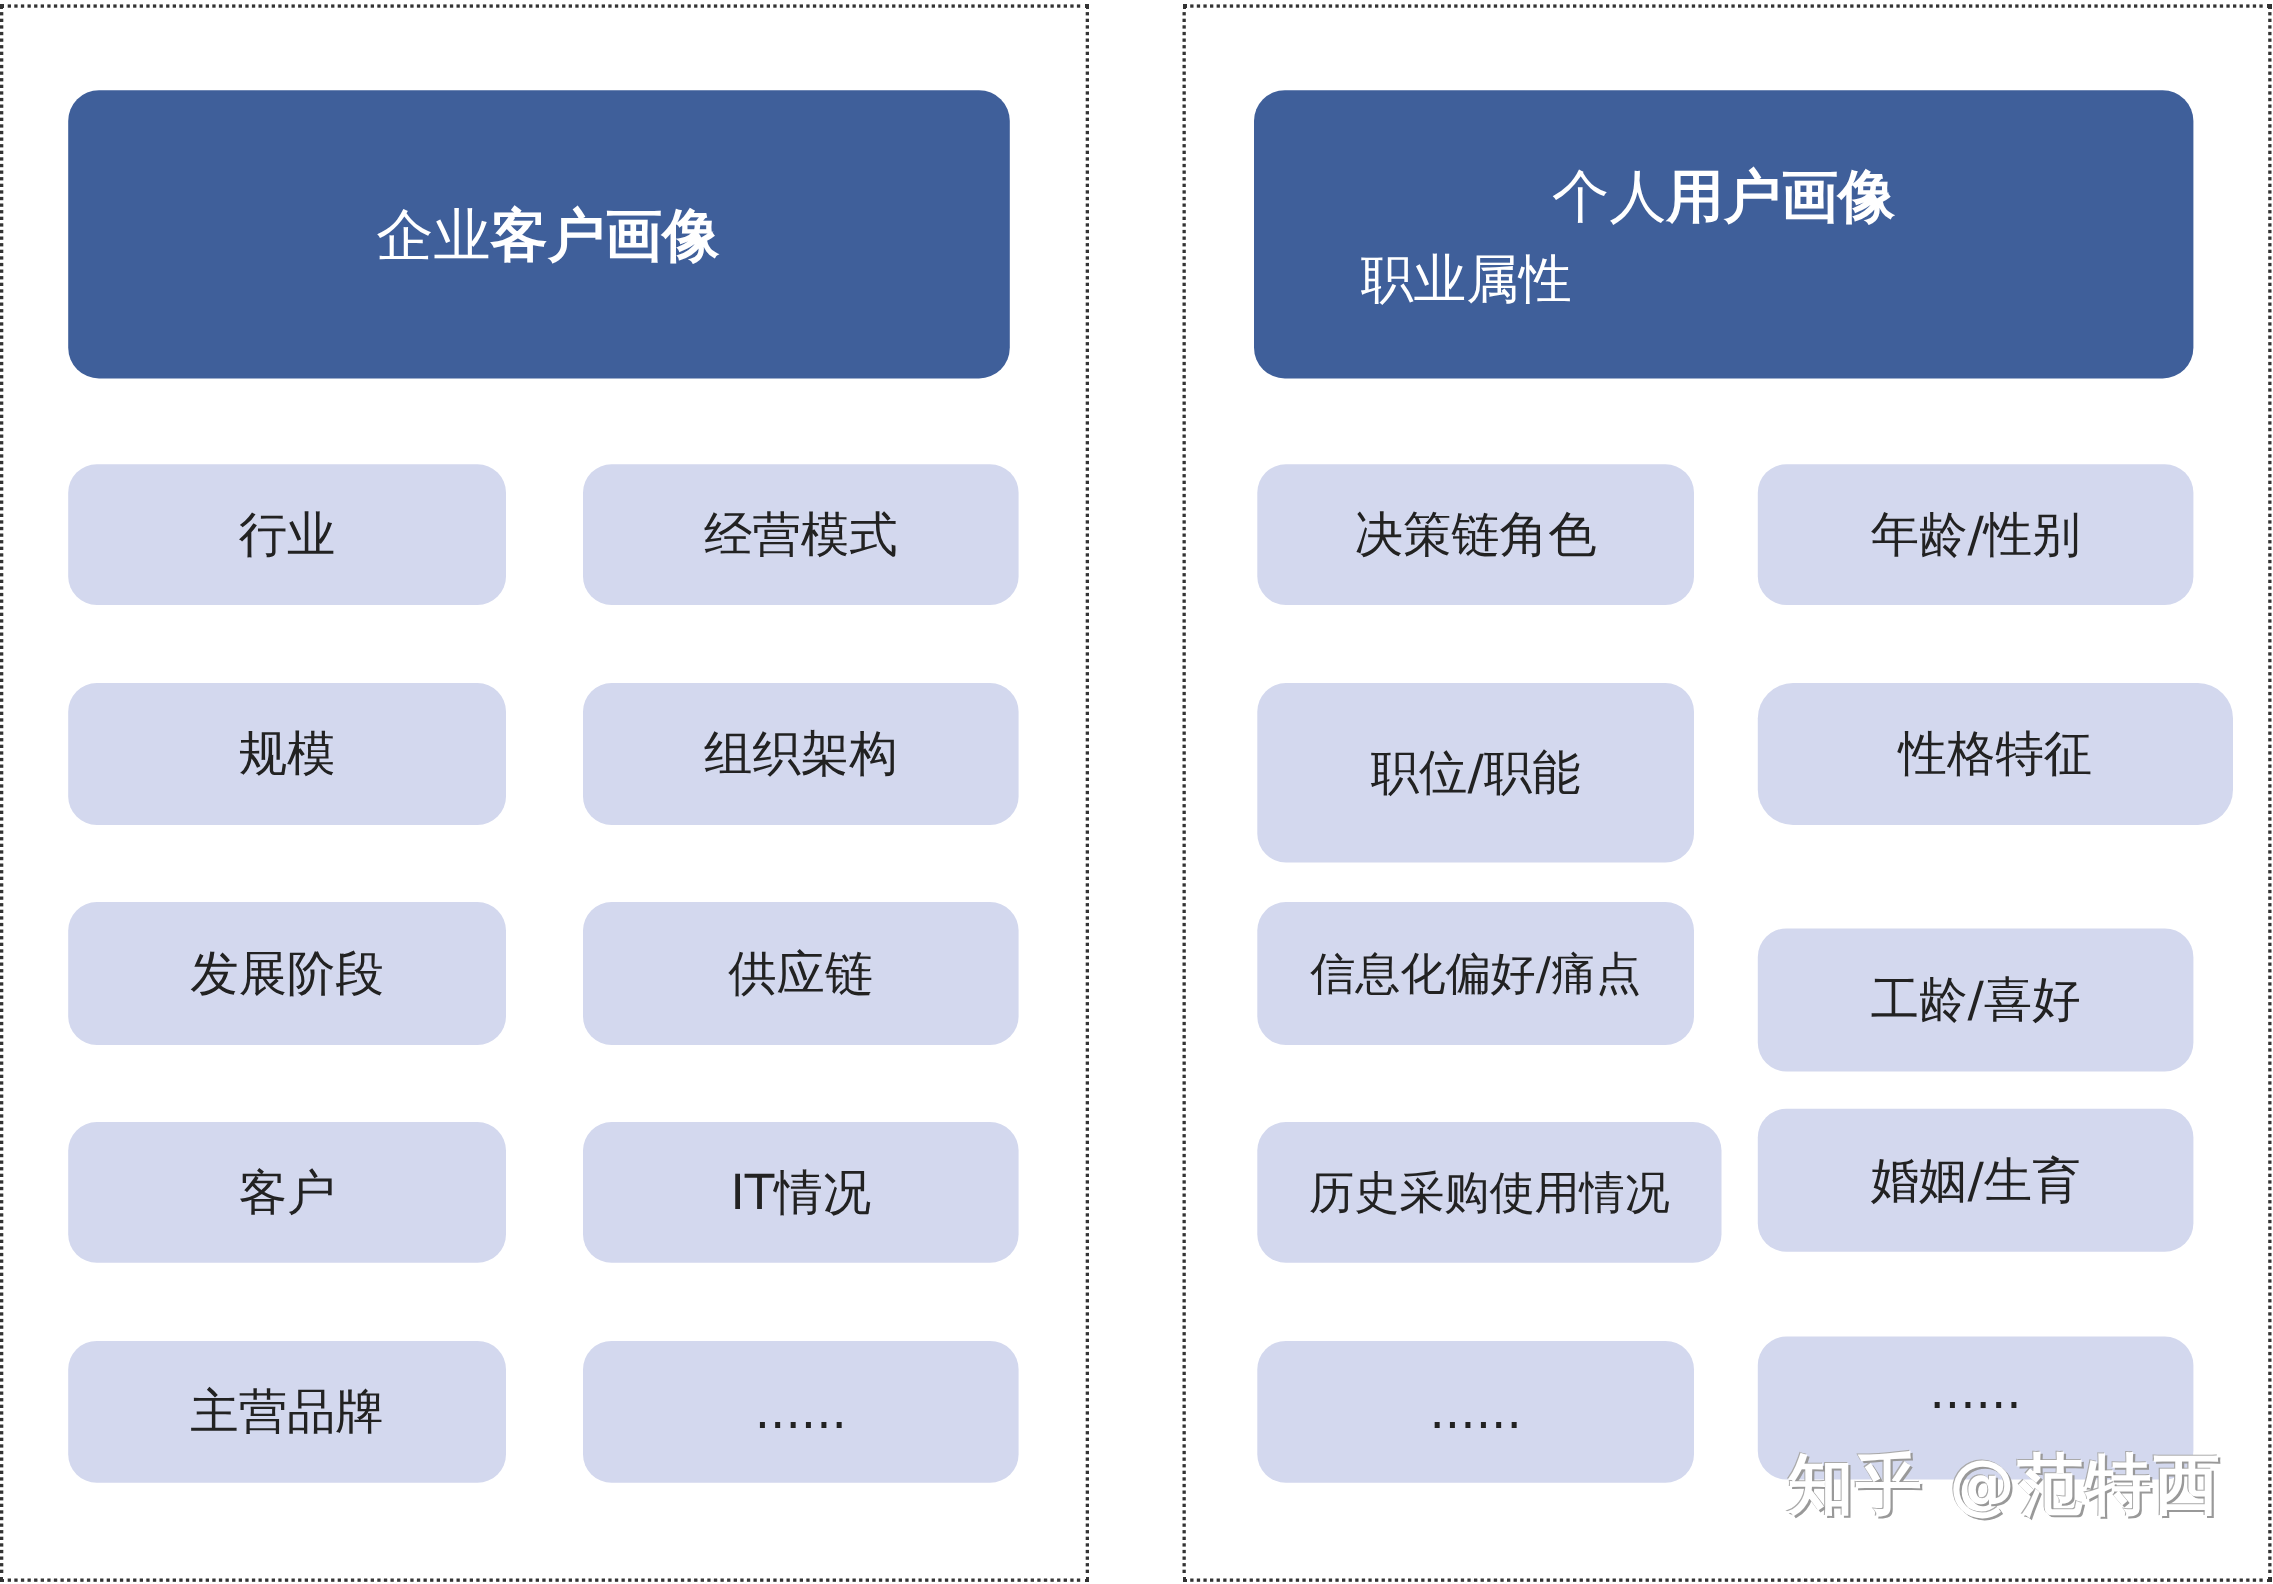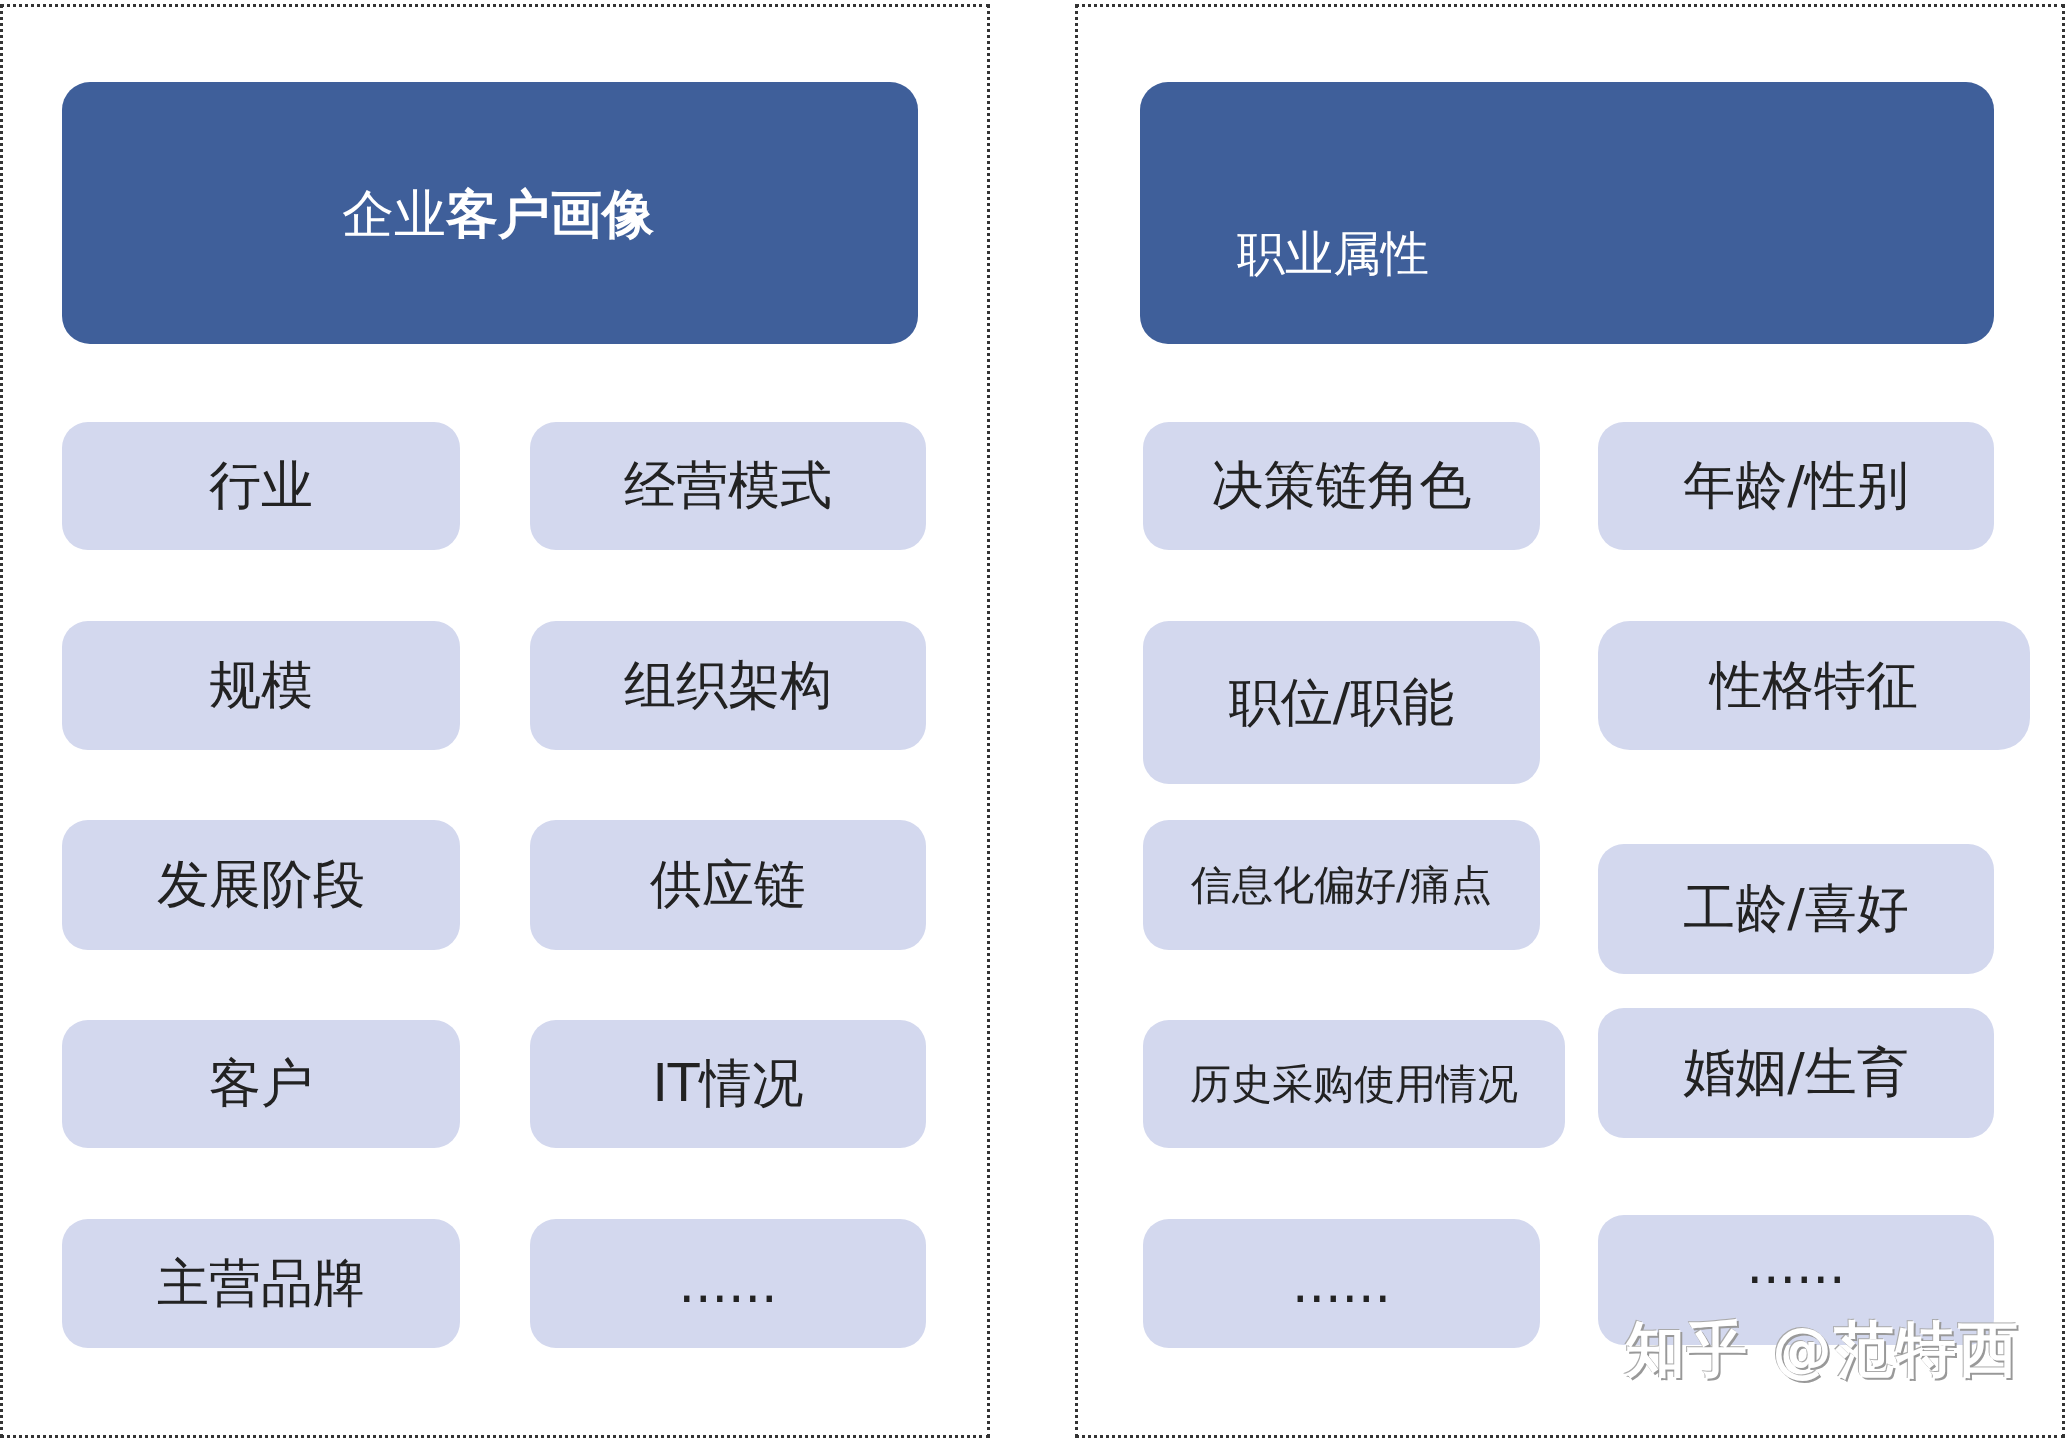--- a/index.html
+++ b/index.html
@@ -4,40 +4,43 @@
 <style>
   html, body { margin:0; padding:0; }
   body { width:2066px; height:1440px; background:#ffffff; position:relative; overflow:hidden;
          font-family:"DejaVu Sans","Liberation Sans",sans-serif; }
   .panel { position:absolute; box-sizing:border-box; border:3px dotted #333; }
   .header { position:absolute; background:#3f5f9a; border-radius:28px; color:#fff; }
   .header .title { position:absolute; left:0; right:0; text-align:center; font-size:52px; }
   .header .title b { font-weight:bold; }
   .sub { position:absolute; font-size:48px; color:#fff; }
   .box { position:absolute; background:#d3d8ee; border-radius:26px; display:flex; align-items:center;
-         justify-content:center; font-size:52px; color:#222; box-sizing:border-box; white-space:nowrap; }
+         justify-content:center; font-size:44px; color:#222; box-sizing:border-box; white-space:nowrap; }
   .box.small { font-size:41px; }
   .watermark { position:absolute; left:1625px; top:1310px; font-size:60px; color:#ffffff;
                text-shadow:2px 2px 0 #999, -1px -1px 0 #aaa; font-weight:bold; letter-spacing:2px; }
 </style>
 </head>
 <body>
 
 <div class="panel" style="left:0;top:4px;width:990px;height:1434px;">
 </div>
 <div class="panel" style="left:1075px;top:4px;width:990px;height:1434px;">
 </div>
 
 <div class="header" style="left:62px;top:82px;width:856px;height:262px;">
   <div class="title" style="top:98px;padding-left:16px;">
     <span>企业</span><b>客户画像</b>
   </div>
 </div>
 
 <div class="header" style="left:1140px;top:82px;width:854px;height:262px;">
+  <div class="title" style="top:62px;">
+    <span>个人</span><b>用户画像</b>
+  </div>
   <div class="sub" style="left:97px;top:140px;">职业属性</div>
 </div>
 
 <div class="box" style="left:62px;top:422px;width:398px;height:128px;">行业</div>
 <div class="box" style="left:530px;top:422px;width:396px;height:128px;">经营模式</div>
 <div class="box" style="left:62px;top:621px;width:398px;height:129px;">规模</div>
 <div class="box" style="left:530px;top:621px;width:396px;height:129px;">组织架构</div>
 <div class="box" style="left:62px;top:820px;width:398px;height:130px;">发展阶段</div>
 <div class="box" style="left:530px;top:820px;width:396px;height:130px;">供应链</div>
 <div class="box" style="left:62px;top:1020px;width:398px;height:128px;">客户</div>

